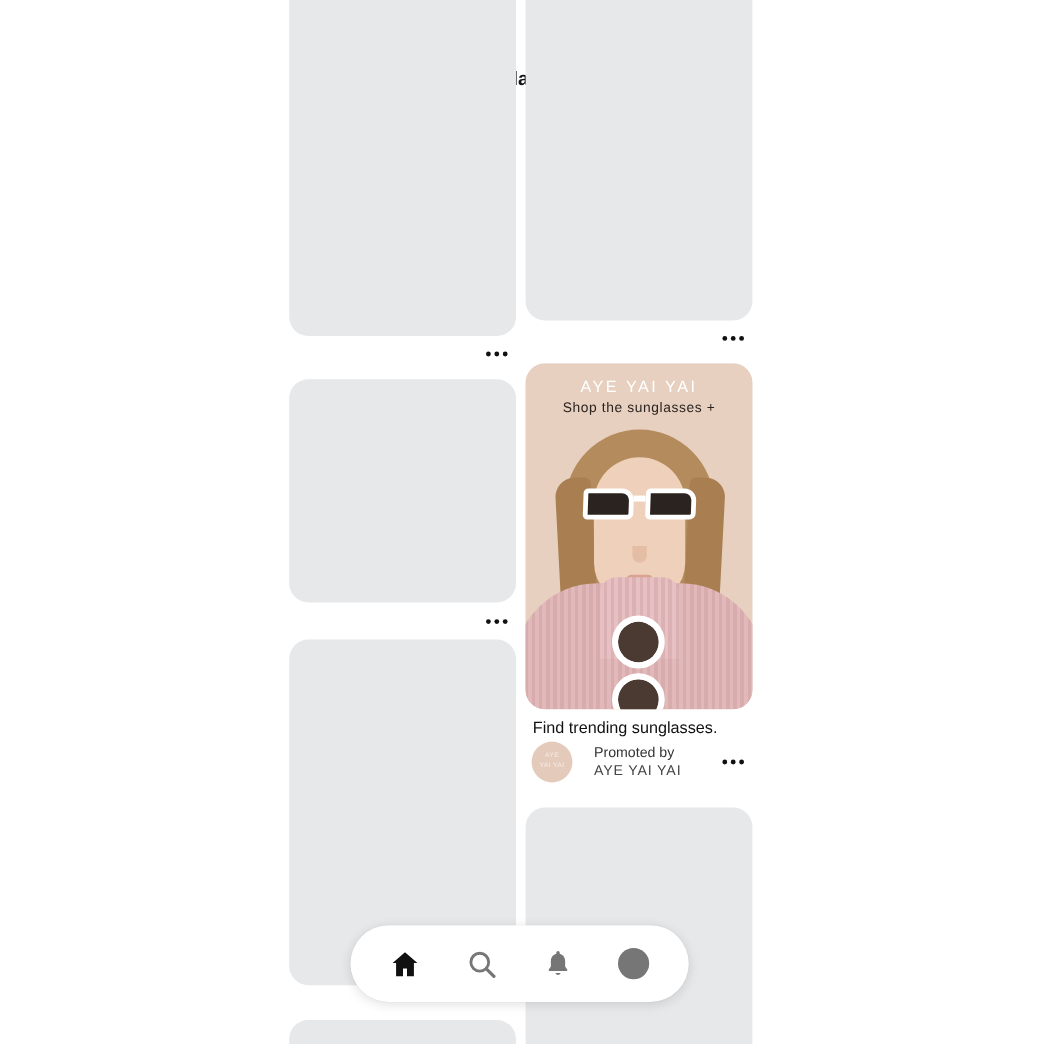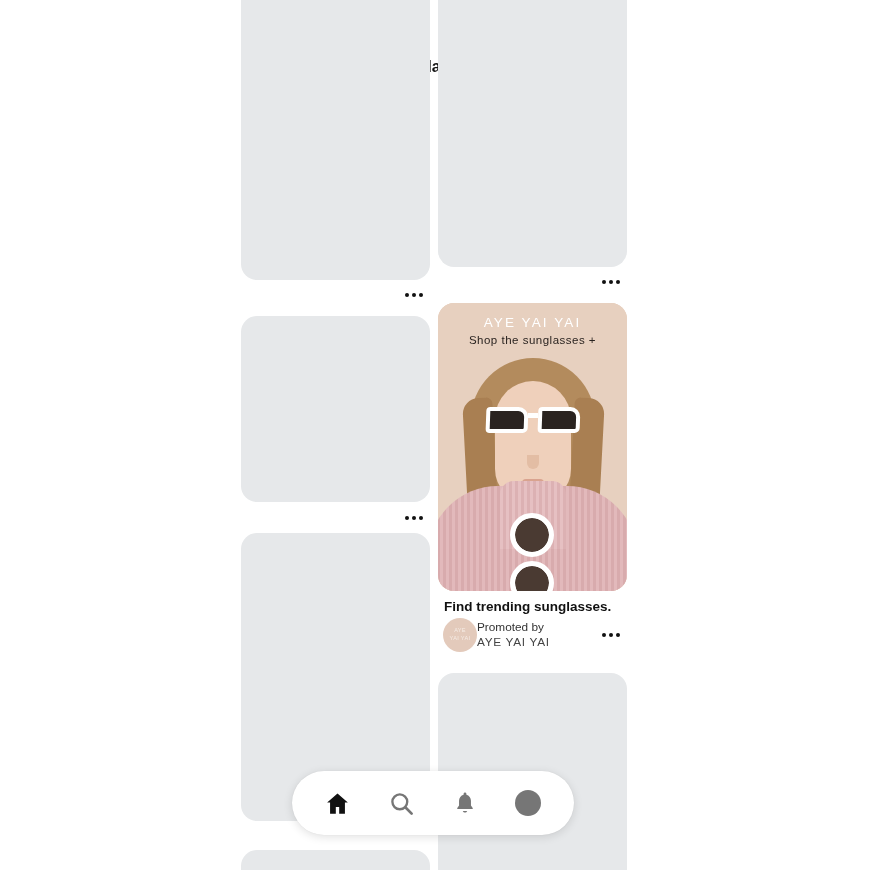--- a/index.html
+++ b/index.html
@@ -278,21 +278,21 @@
     font-weight: 400;
   }
 
   
   .pin-title {
     position: absolute;
     left: 6px;
     top: 296px;
     width: 180px;
     font-size: 13.5px;
-    font-weight: 700;
+    font-weight: 400;
     color: #111111;
     line-height: 1.2;
   }
   .pin-meta {
     position: absolute;
     left: 5px;
     top: 314px;
     width: 184px;
     height: 36px;
     display: flex;
@@ -311,21 +311,21 @@
     cursor: pointer;
   }
   .avatar span {
     font-size: 5.6px;
     color: #f6ece5;
     letter-spacing: 0.3px;
     line-height: 1.35;
     white-space: nowrap;
   }
   .meta-text {
-    margin-left: 0;
+    margin-left: 18px;
     line-height: 1.25;
   }
   .meta-text div {
     font-size: 11.8px;
     color: #333333;
   }
   .meta-text .l2 { letter-spacing: 0.7px; color: #444444; }
 
   
   .bottomnav {

